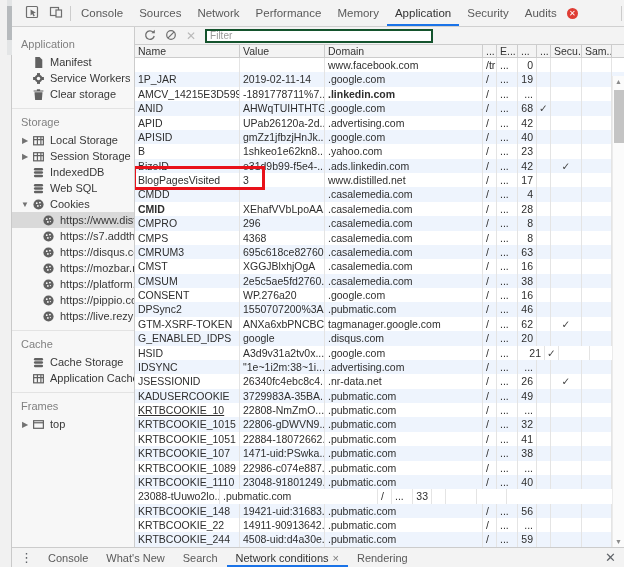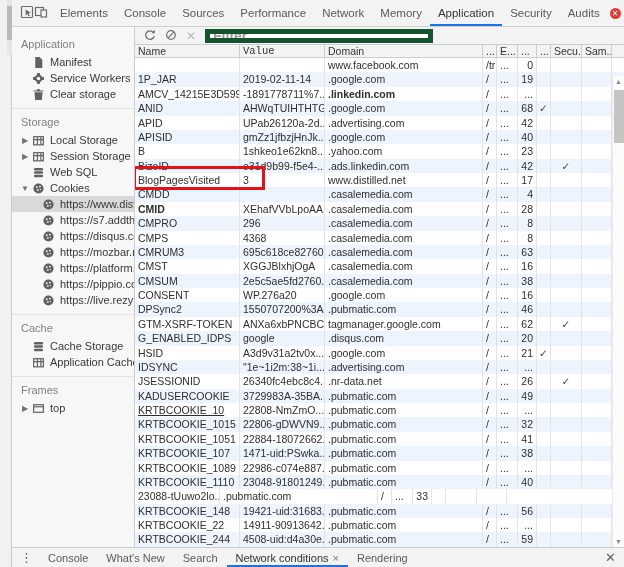--- a/index.html
+++ b/index.html
@@ -41,21 +41,21 @@
   .sb-item .disc { width:10px; margin-left:-12px; margin-right:2px; font-size:8px; color:#727272; text-align:center; }
   .sb-item .icon { width:13px; height:13px; margin-right:5px; display:inline-flex; flex:none; }
   .sb-item .icon svg { width:13px; height:13px; }
   .sb-label { overflow:hidden; white-space:nowrap; }
 
   
   .content { flex:1; display:flex; flex-direction:column; min-width:0; position:relative; }
   .cookie-toolbar { height:18px; min-height:18px; background:#f3f3f3; border-bottom:1px solid #ccc; display:flex; align-items:center; padding-left:9px; gap:9px; }
   .cookie-toolbar .tbtn { display:inline-flex; align-items:center; cursor:pointer; }
   .clear-x { color:#b9b9b9; font-size:12px; }
-  .filter-input { width:228px; height:14px; border:5px solid #14532d; background:#fff; font-family:inherit; font-size:14px; padding:0 3px; color:#333;font-weight:bold; }
+  .filter-input { width:228px; height:14px; border:2px solid #14532d; background:#fff; font-family:inherit; font-size:10px; padding:0 3px; color:#333; }
   .filter-input::placeholder { color:#9a9a9a; }
 
   .grid { flex:1; display:flex; flex-direction:column; min-height:0; position:relative; }
   .ghead { display:flex; height:13px; min-height:13px; background:#f3f3f3; border-bottom:1px solid #ccc; color:#333; }
   .ghead .hc { border-right:1px solid #ccc; padding:0 3px; line-height:12px; font-size:10.5px; white-space:nowrap; overflow:hidden; }
   .gbody { position:relative; flex:1; overflow:hidden; }
   .grow { display:flex; height:14.38px; line-height:14.38px; white-space:nowrap; cursor:default; }
   .grow:nth-child(even) { background:#eef4fd; }
   .grow .c { border-right:1px solid #e4e4e4; padding:0 3px; overflow:hidden; font-size:10.5px; color:#2e2e2e; }
   .grow .c.num { text-align:right; }
@@ -99,25 +99,24 @@
     </span>
     <span class="iconbtn">
         <span>
       <svg width="14" height="14" viewBox="0 0 14 14">
             <rect x="1.5" y="2.5" width="8" height="8" fill="none" stroke="#6e6e6e" stroke-width="1.2"></rect>
             <rect x="7" y="5" width="5.5" height="7" fill="#f3f3f3" stroke="#6e6e6e" stroke-width="1.2"></rect>
           </svg></span>
     </span>
     <span class="vsep"></span>
     <div style="display:flex; align-items:stretch;" id="top-tabs">
-        <div class="ttab">Elements</div>
         <div class="ttab">Console</div>
         <div class="ttab">Sources</div>
+        <div class="ttab">Network</div>
         <div class="ttab">Performance</div>
-        <div class="ttab">Network</div>
         <div class="ttab">Memory</div>
         <div class="ttab sel">Application</div>
         <div class="ttab">Security</div>
         <div class="ttab">Audits</div>
       </div>
     <div class="badges">
       <span class="err-circ">✕</span>
 
     </div>
     <span class="spacer"></span>
@@ -180,20 +179,32 @@
             <span class="disc">▶</span>
             <span class="icon">
               <svg viewBox="0 0 12 12">
                 <g stroke="#616161" fill="none" stroke-width="1.1">
                   <rect x="1.5" y="2.5" width="9" height="7.5"></rect>
                   <path d="M1.5 5.2h9 M5 2.5v7.5 M8.2 2.5v7.5"></path>
                 </g>
               </svg>
             </span>
             <span class="sb-label">Session Storage</span>
+          </div>
+          <div class="sb-item">
+            <span class="icon">
+              <svg viewBox="0 0 12 12">
+                <g fill="#616161">
+                  <rect x="1.8" y="1.8" width="8.4" height="2.3" rx="1.1"></rect>
+                  <rect x="1.8" y="4.9" width="8.4" height="2.3" rx="1.1"></rect>
+                  <rect x="1.8" y="8" width="8.4" height="2.3" rx="1.1"></rect>
+                </g>
+              </svg>
+            </span>
+            <span class="sb-label">IndexedDB</span>
           </div>
           <div class="sb-item">
             <span class="icon">
               <svg viewBox="0 0 12 12">
                 <g fill="#616161">
                   <rect x="1.8" y="1.8" width="8.4" height="2.3" rx="1.1"></rect>
                   <rect x="1.8" y="4.9" width="8.4" height="2.3" rx="1.1"></rect>
                   <rect x="1.8" y="8" width="8.4" height="2.3" rx="1.1"></rect>
                 </g>
               </svg>
@@ -373,21 +384,21 @@
         </span>
         <span class="tbtn">
             <span class="clear-x">✕</span>
           </span>
         <input class="filter-input" placeholder="Filter" style="">
       </div>
 
       <div class="grid">
         <div class="ghead" id="ghead">
             <div class="hc" style="width: 105px;">Name</div>
-            <div class="hc" style="width: 85px; font-family: Liberation Mono, monospace;">Value</div>
+            <div class="hc" style="width: 85px;">Value</div>
             <div class="hc" style="width: 158px;">Domain</div>
             <div class="hc" style="width: 14px;">...</div>
             <div class="hc" style="width: 21px;">E...</div>
             <div class="hc" style="width: 19px;">...</div>
             <div class="hc" style="width: 14px;">...</div>
             <div class="hc" style="width: 31px;">Secu...</div>
             <div class="hc" style="width: 30px;">Sam...</div>
           </div>
         <div class="gbody" id="gbody">
             <div class="grow">
@@ -609,21 +620,21 @@
               <div class="c ck" style="width: 14px;"></div>
               <div class="c ck" style="width: 31px;"></div>
               <div class="c ck" style="width: 30px;"></div>
             </div>
             <div class="grow">
               <div class="c" style="width: 105px;">HSID</div>
               <div class="c" style="width: 85px;">A3d9v31a2tv0x...</div>
               <div class="c" style="width: 158px;">.google.com</div>
               <div class="c" style="width: 14px;">/</div>
               <div class="c" style="width: 21px;">...</div>
-              <div class="c num" style="width: 19px;">21</div>
+              <div class="c num" style="width: 19px; margin-left: 8px;">21</div>
               <div class="c ck" style="width: 14px;">✓</div>
               <div class="c ck" style="width: 31px;"></div>
               <div class="c ck" style="width: 30px;"></div>
             </div>
             <div class="grow">
               <div class="c" style="width: 105px;">IDSYNC</div>
               <div class="c" style="width: 85px;">"1e~1i2m:38~1i...</div>
               <div class="c" style="width: 158px;">.advertising.com</div>
               <div class="c" style="width: 14px;">/</div>
               <div class="c" style="width: 21px;">...</div>

